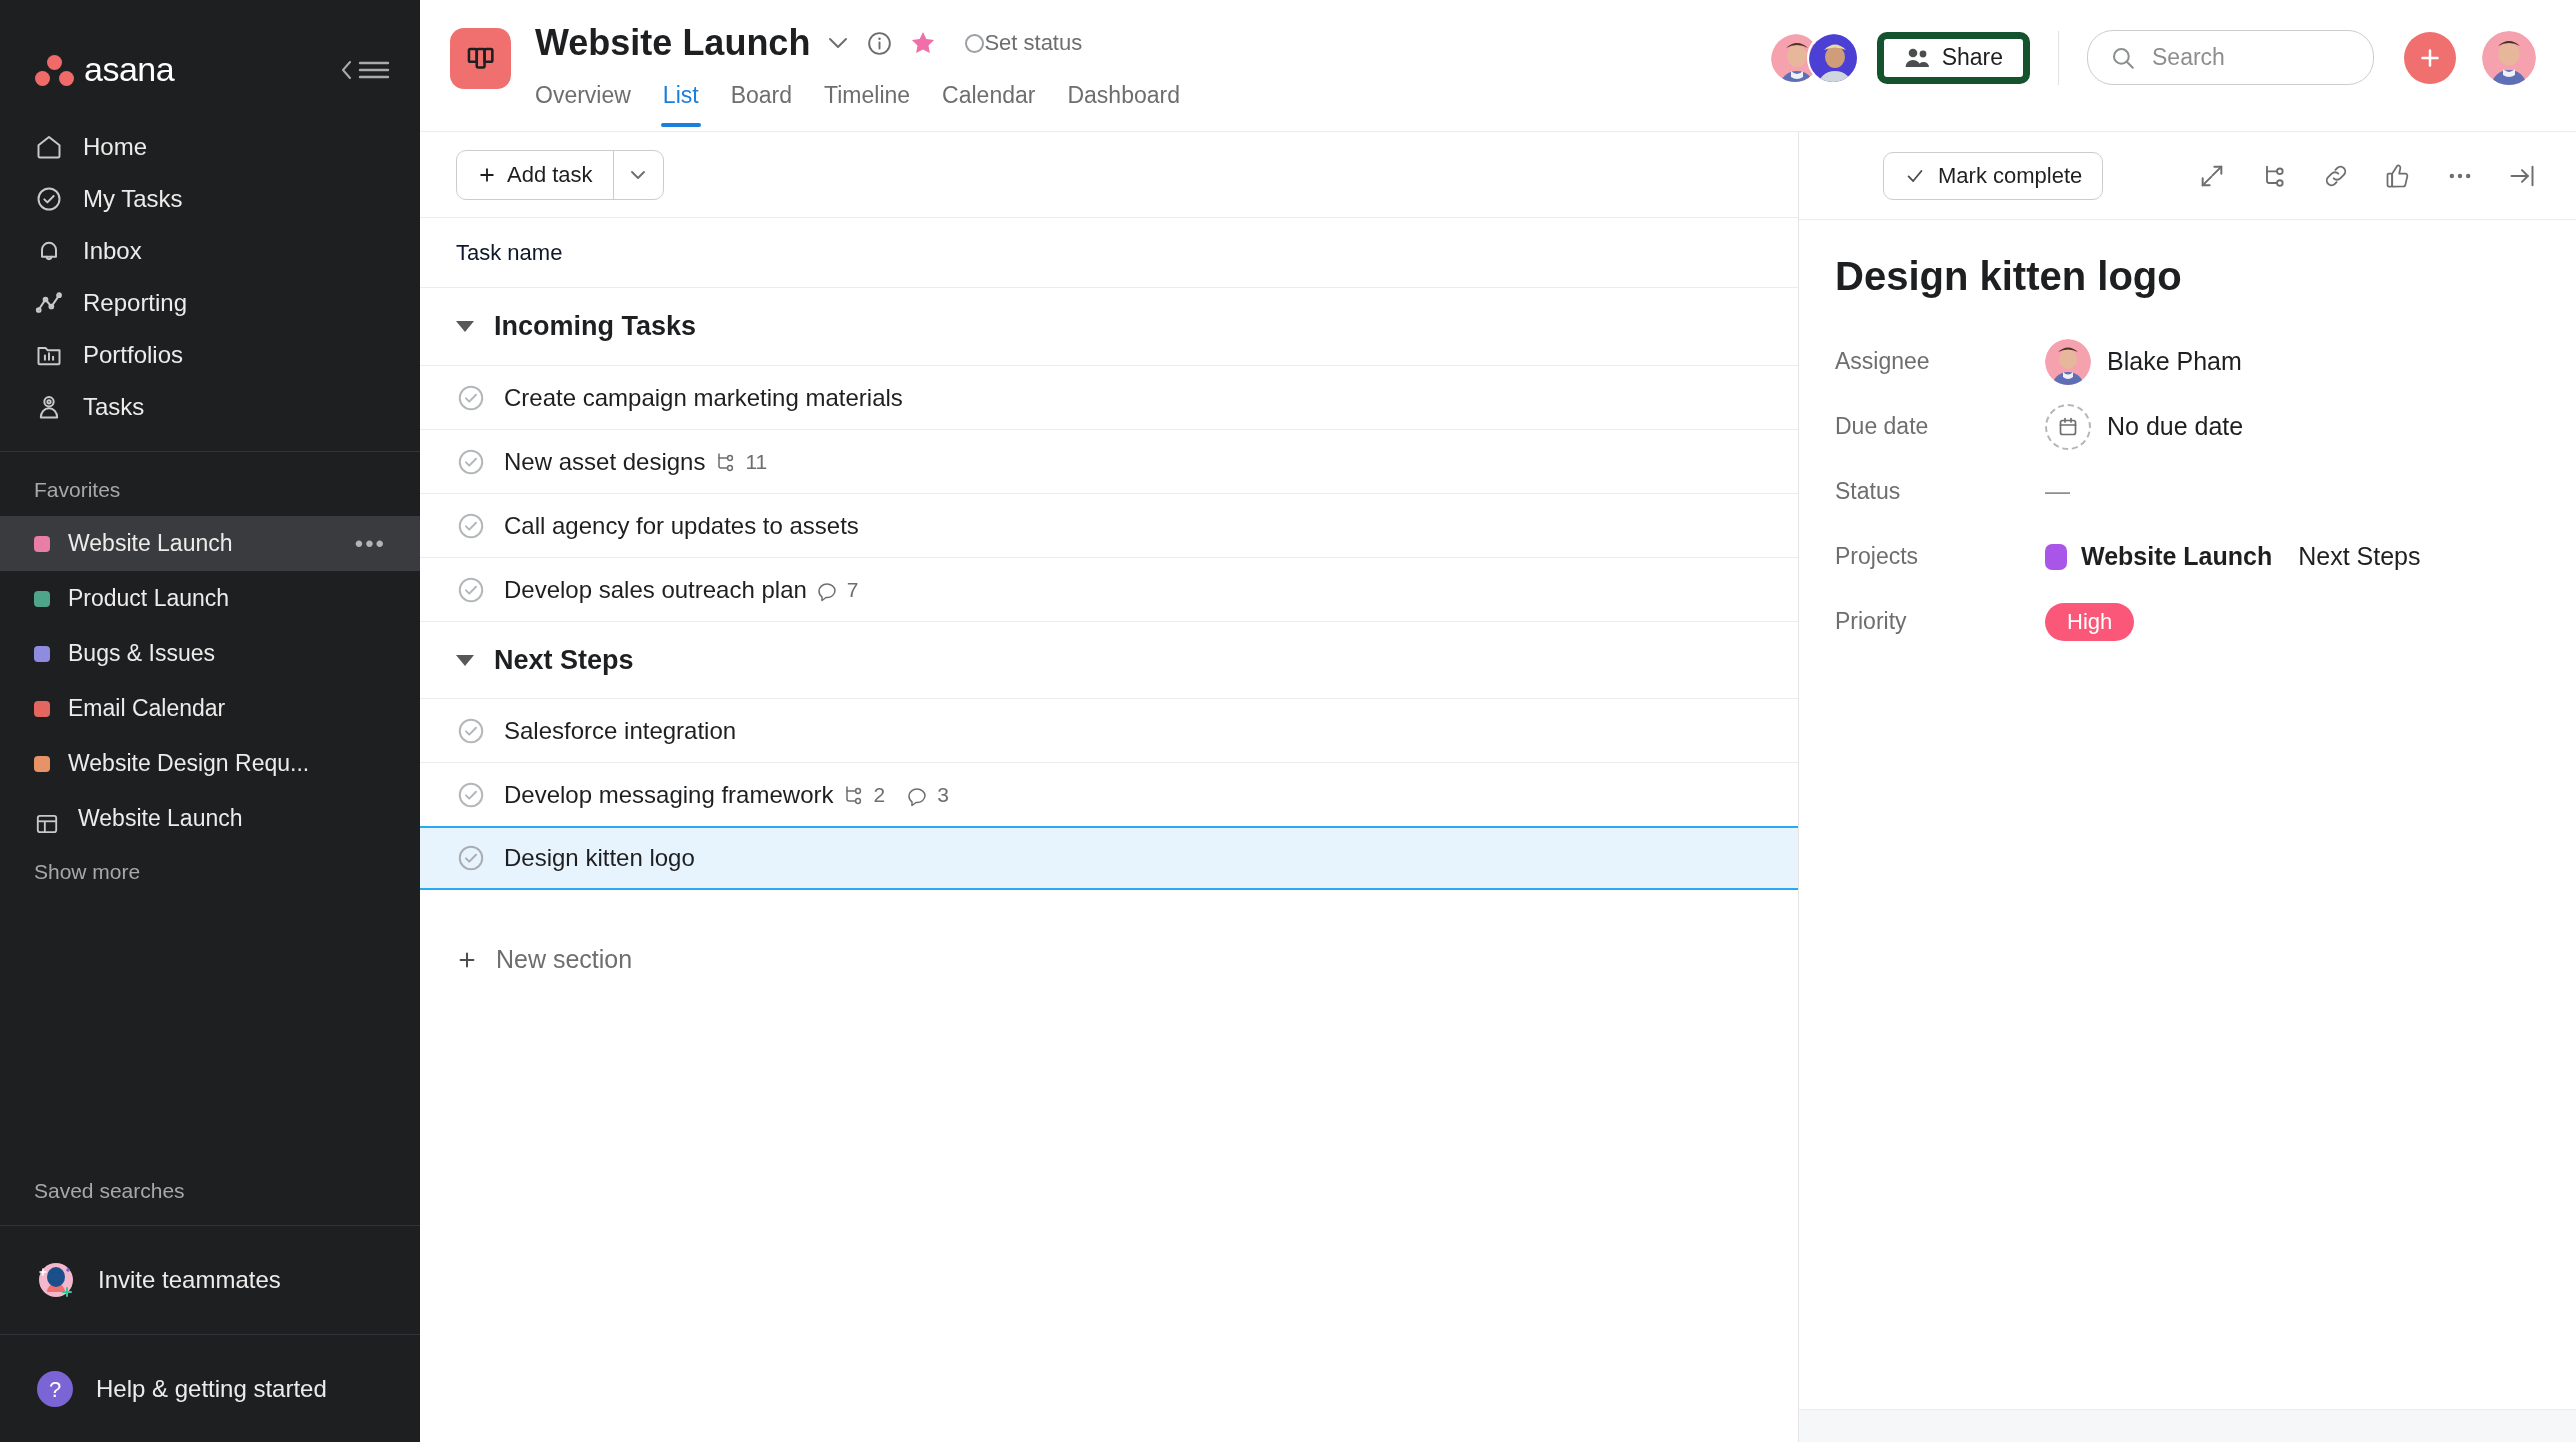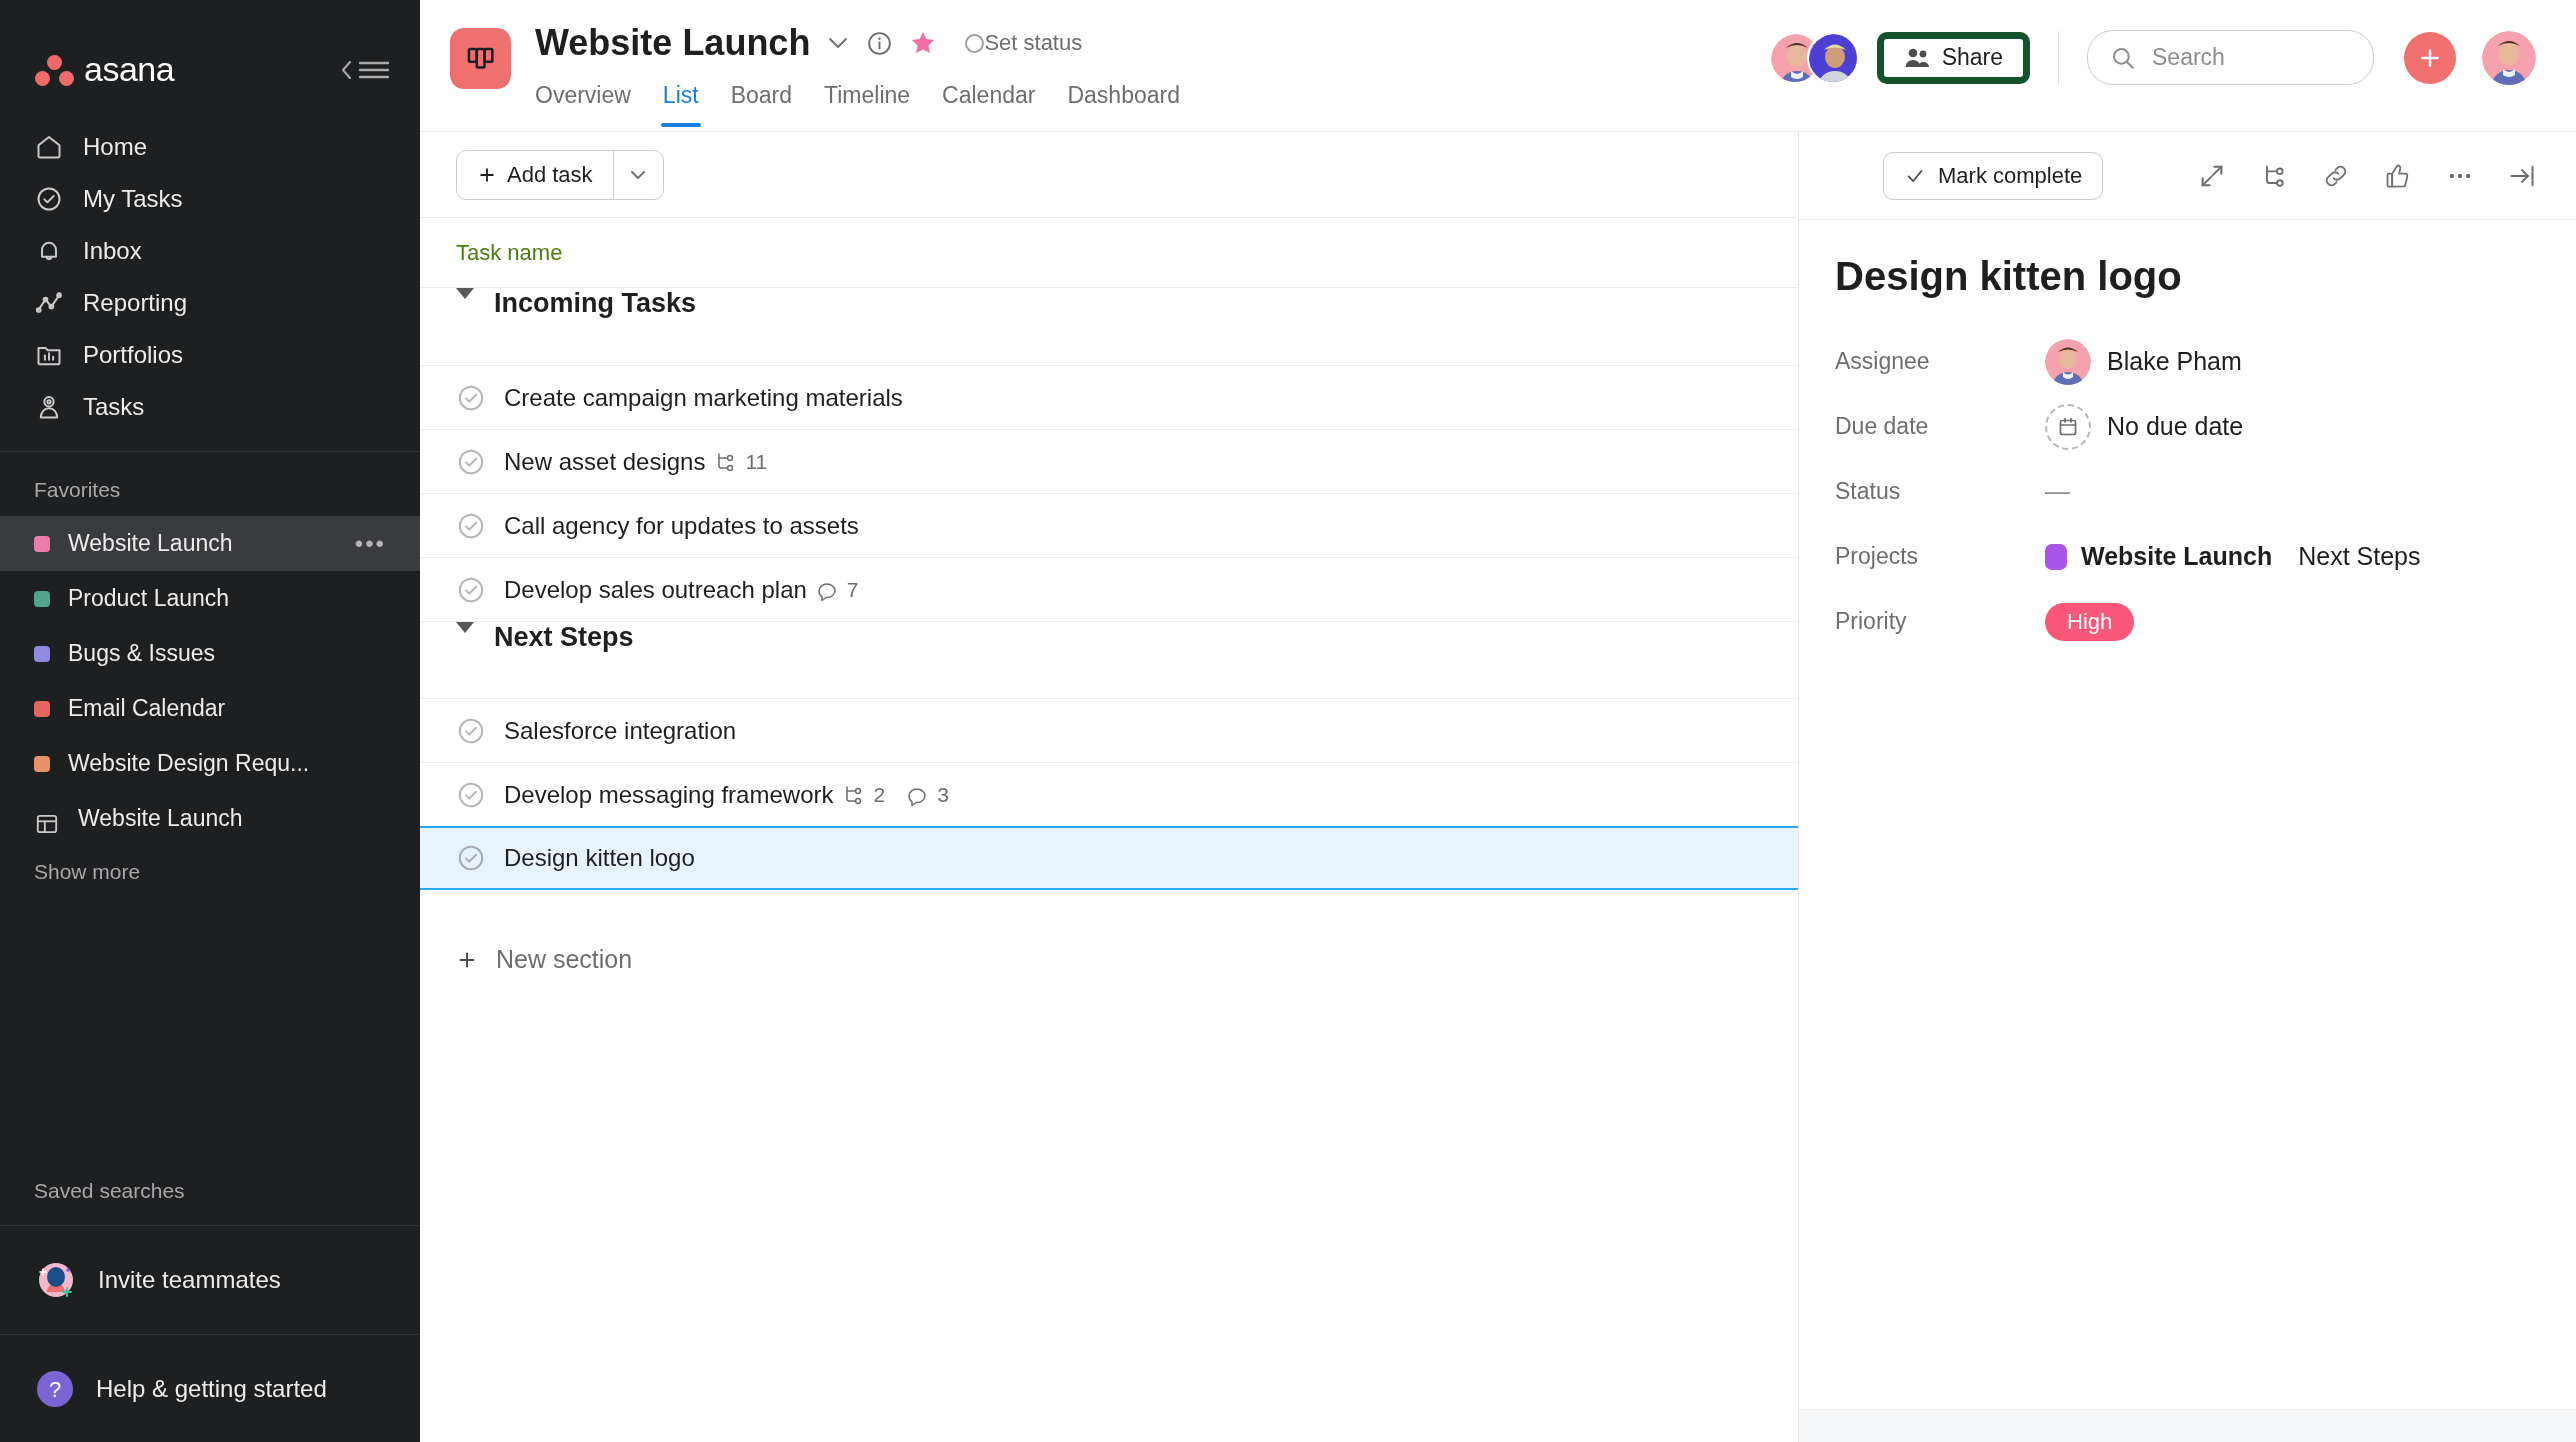--- a/index.html
+++ b/index.html
@@ -106,23 +106,23 @@
   .list-toolbar { height: 85px; display:flex; align-items:center; padding: 0 36px; }
   .addtask { display:flex; align-items:stretch; border:1px solid #cfcbcb;
              border-radius:10px; height:50px; overflow:hidden; cursor:pointer; }
   .addtask .lbl { display:flex; align-items:center; gap:10px; padding: 0 20px;
                   font-size:22px; color:#1e1f21; }
   .addtask .caret { width: 50px; display:flex; align-items:center; justify-content:center;
                     border-left:1px solid #cfcbcb; color:#6d6e6f; font-size:18px; }
 
   .col-head { height: 71px; border-top:1px solid #edebeb; border-bottom:1px solid #edebeb;
               display:flex; align-items:center; padding: 0 36px; font-size:22px;
-              color:#4d7c0f; }
-
-  .section-row { height: 77px; display:flex; align-items:flex-start; gap:20px;
+              color:#0f172a; }
+
+  .section-row { height: 77px; display:flex; align-items:center; gap:20px;
                  padding: 0 36px; font-size:27px; font-weight:700; color:#1e1f21; }
   .sec-caret { width:0; height:0; border-left:9px solid transparent;
                border-right:9px solid transparent; border-top:11px solid #56585a;
                cursor:pointer; }
   .task-row { height: 64px; display:flex; align-items:center; gap:18px;
               padding: 0 36px; border-top:1px solid #edebeb; font-size:24px;
               color:#1e1f21; cursor:pointer; }
   .task-row.selected { background:#e8f4fd; border-top:2px solid #29a9f2;
                        border-bottom:2px solid #29a9f2; }
   .check-ico { width:30px; height:30px; flex:0 0 30px; }

